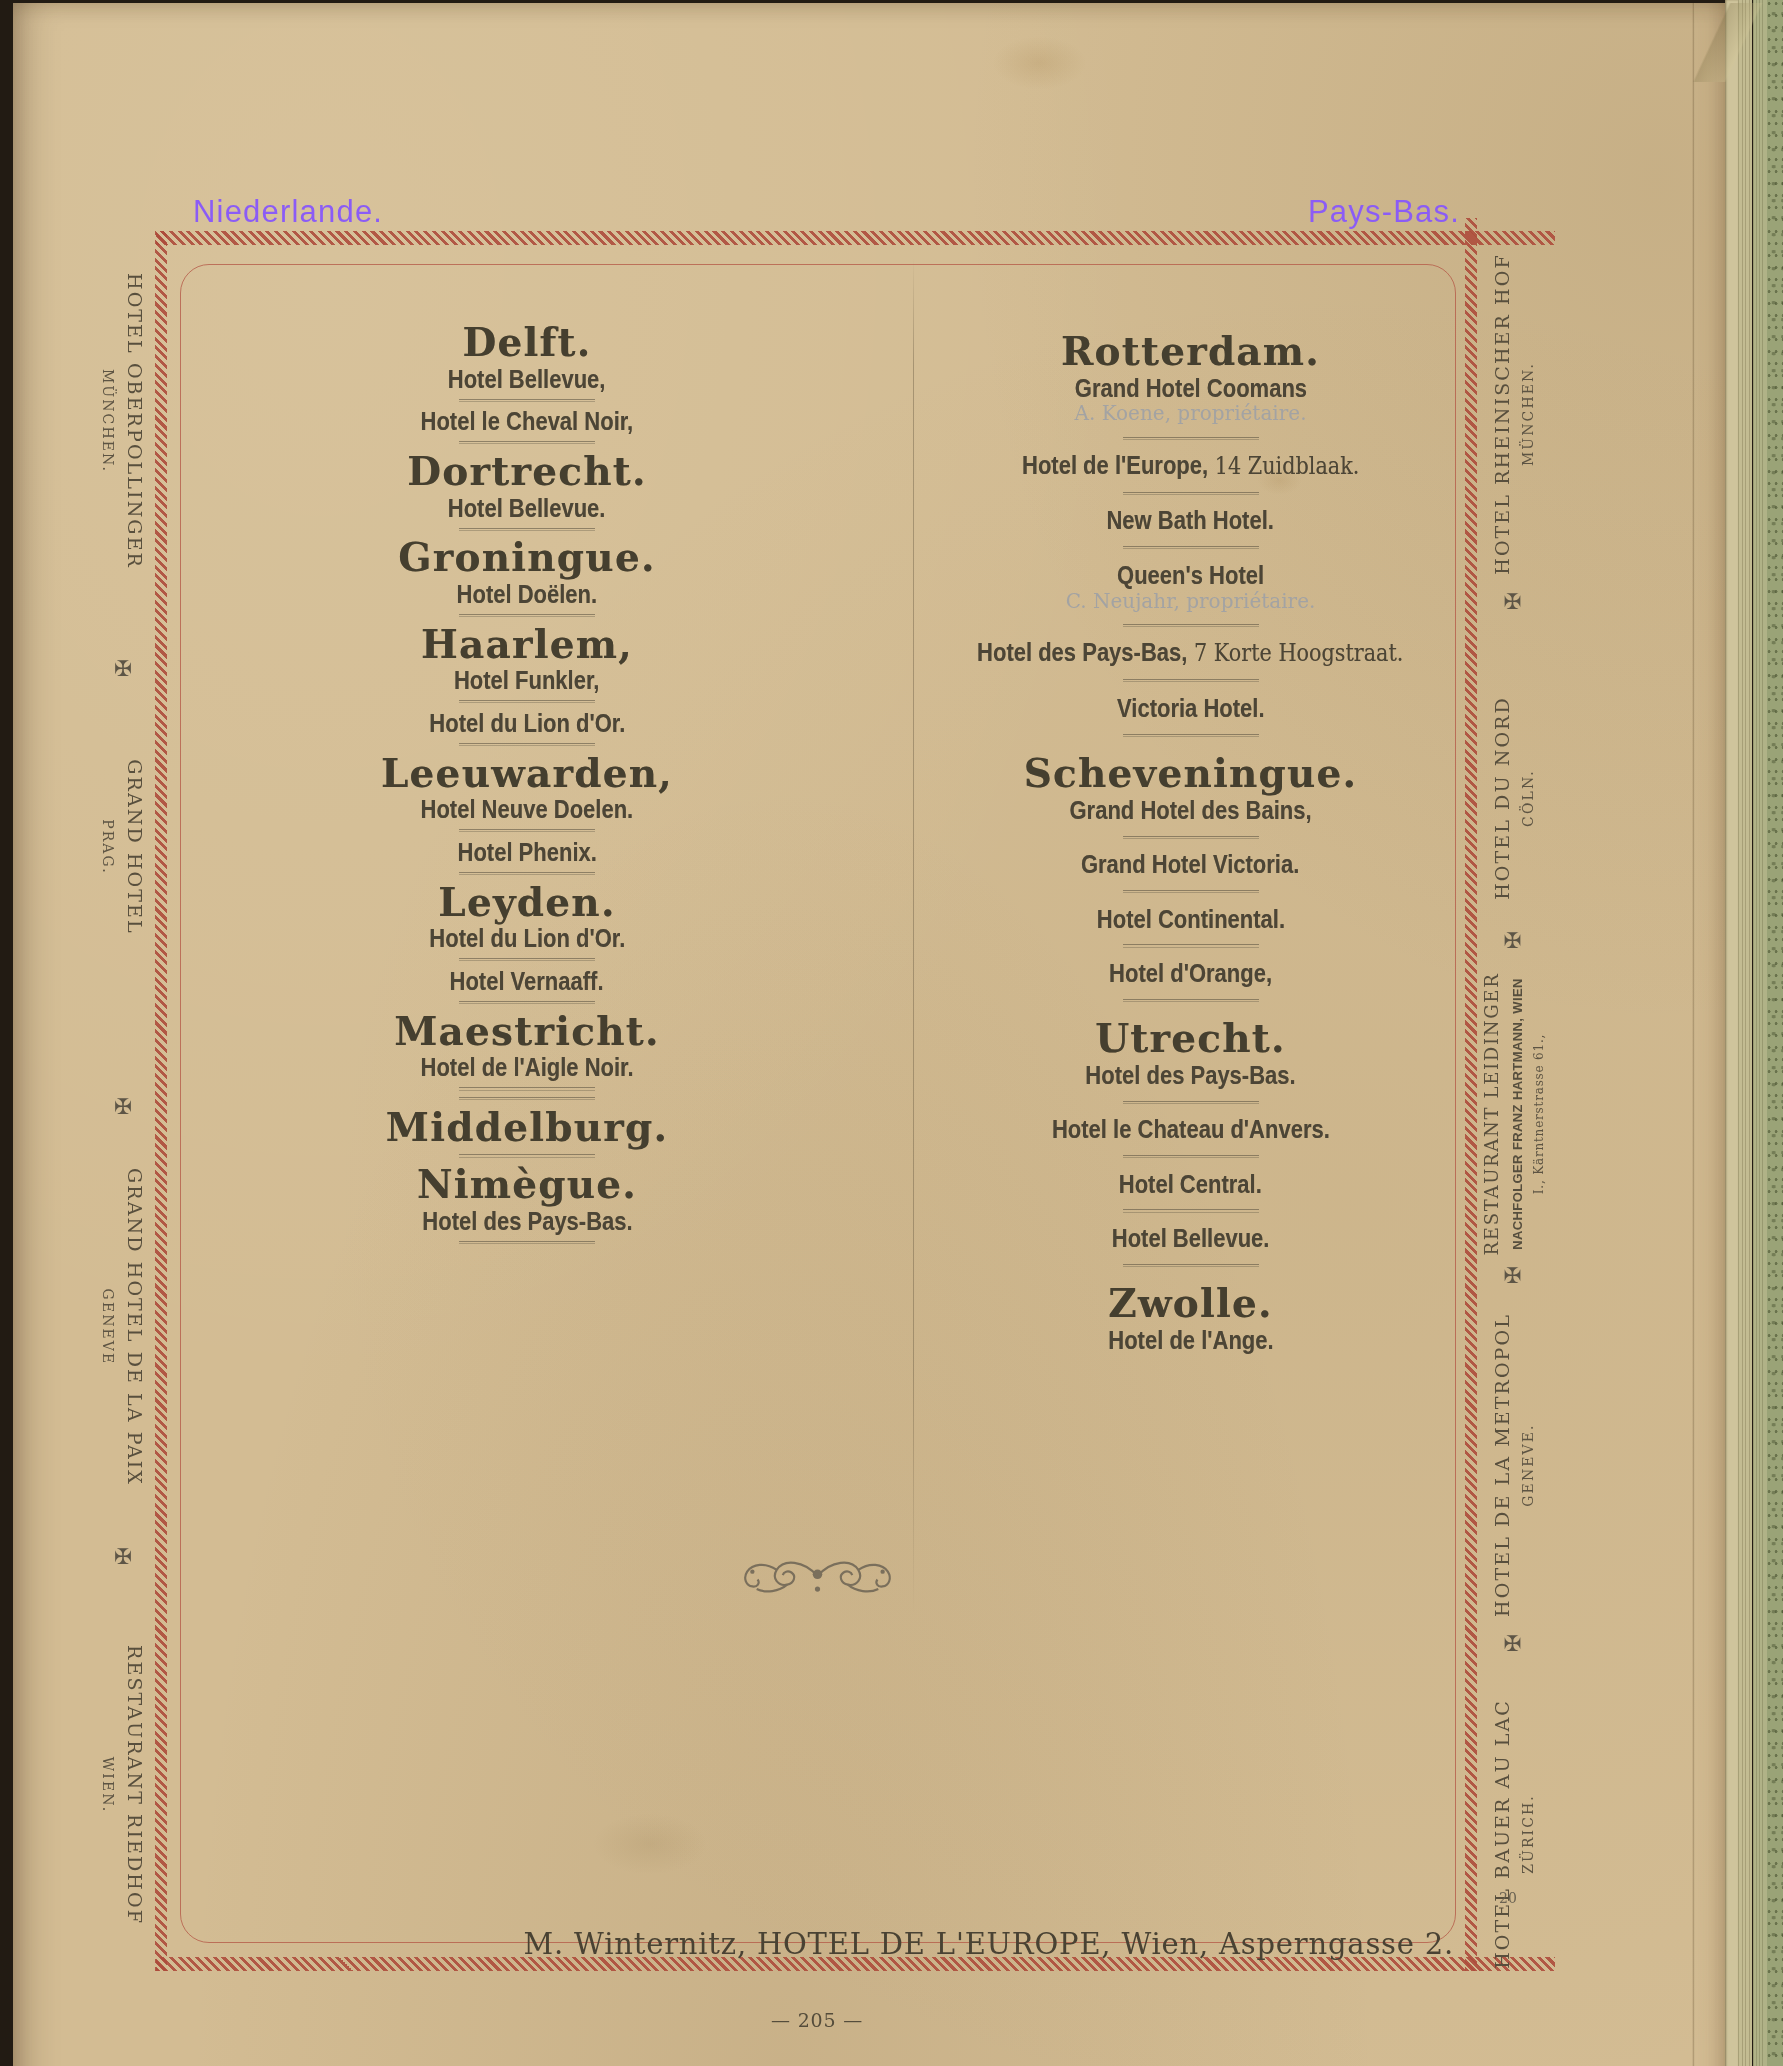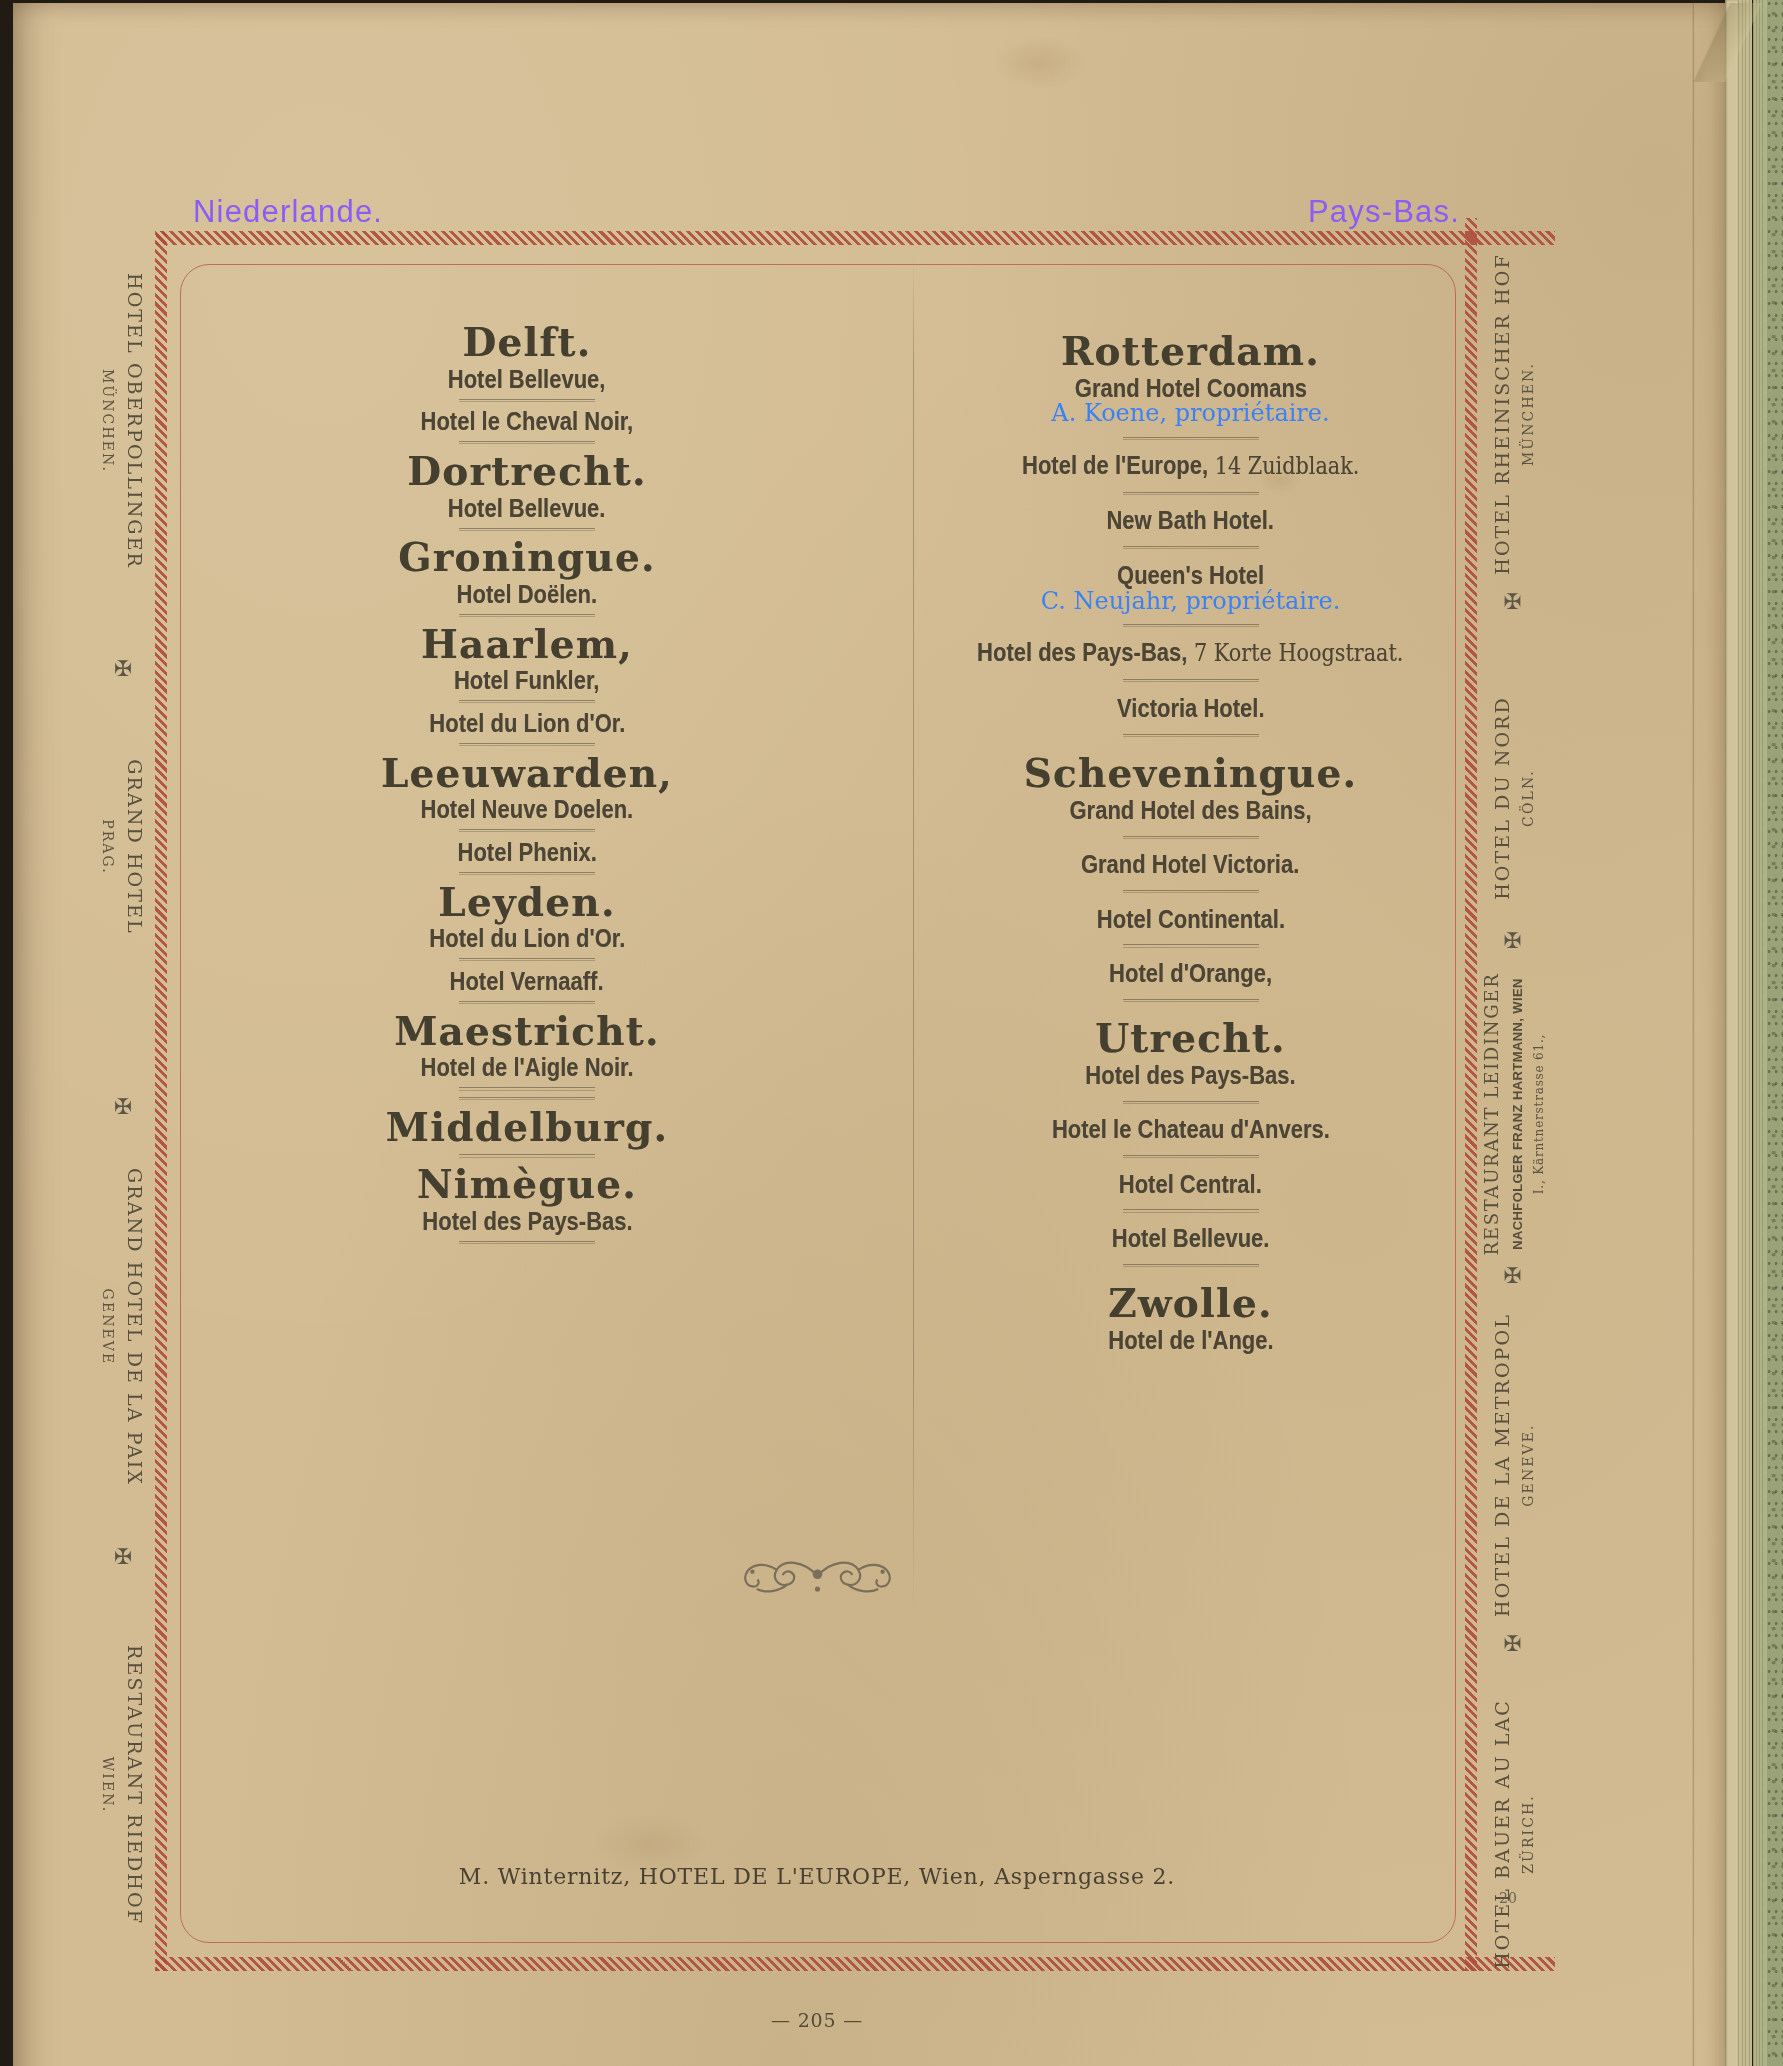--- a/index.html
+++ b/index.html
@@ -55,21 +55,21 @@
   .col-left{left:190px;top:322px;width:674px;}
   .col-right{left:926px;top:331px;width:529px;}
   .city{font-family:"DejaVu Serif",serif;font-weight:bold;font-size:39px;line-height:41px;
         letter-spacing:1.2px;color:#453f2f;margin:5.8px 0 2.5px;text-shadow:0 0 0.4px rgba(70,60,40,.45);}
   .col-right .city{margin-top:16.5px;}
   .city:first-child{margin-top:0;}
   .hotel{font-size:25px;line-height:26.4px;font-weight:bold;margin:2.5px 0;
         font-family:"Liberation Sans",sans-serif;text-shadow:0 0 0.4px rgba(70,60,40,.4);text-decoration:underline;}
   .cond{display:inline-block;transform:scaleX(.88);transform-origin:center;white-space:nowrap;}
   .serifpart{font-family:"DejaVu Serif",serif;font-weight:normal;font-size:23.6px;}
-  .prop{font-family:"DejaVu Serif",serif;font-size:24px;line-height:20.7px;margin:0 0 2.5px;color:#3b82f6;}
+  .prop{font-family:"DejaVu Serif",serif;font-size:20px;line-height:20.7px;margin:0 0 2.5px;color:#a3a3a3;}
   .rule{width:136px;height:1.2px;margin:6.6px auto;border-top:1.2px solid rgba(86,78,62,.55);
         border-bottom:0.4px solid rgba(86,78,62,.32);}
   .col-right .rule{margin:12.4px auto;}
   
   .margin-col{position:absolute;top:0;height:2198px;}
   #margin-left{left:85px;width:76px;}
   #margin-right{left:1473px;width:79px;}
   .vblock{position:absolute;left:0;width:100%;}
   .vrot{position:absolute;left:50%;top:50%;display:flex;flex-direction:column;
         align-items:center;justify-content:center;gap:7.4px;}
@@ -80,21 +80,21 @@
   .m-small{font-family:"DejaVu Serif",serif;font-size:14px;letter-spacing:2.1px;color:#5d5443;white-space:nowrap;}
   .m-boldsmall{font-family:"Liberation Sans",sans-serif;font-weight:bold;font-size:13px;
         letter-spacing:0.4px;color:#564e3d;white-space:nowrap;}
   .m-tiny{font-family:"DejaVu Serif",serif;font-size:12px;letter-spacing:0.8px;color:#5d5443;white-space:nowrap;}
   .mcross{position:absolute;left:0;width:100%;display:flex;align-items:center;justify-content:center;
         font-family:"DejaVu Sans",sans-serif;font-size:21.5px;color:#5d5546;}
   
   .ornament{position:absolute;left:180px;top:1549px;width:1274px;text-align:center;}
   .footline{position:absolute;left:180px;width:1274px;text-align:center;
         font-family:"DejaVu Serif",serif;color:#494233;}
-  .imprint{top:1864px;font-size:22px;letter-spacing:0.8px;}
+  .imprint{top:1927px;font-size:29px;letter-spacing:0.8px;text-align:right;}
   .pagenum{top:2009px;font-size:19px;letter-spacing:0.8px;color:#544c3b;}
   .signature{position:absolute;left:1499px;top:1890px;font-family:"DejaVu Serif",serif;
         font-size:14px;color:#6b6353;}
 </style>
 </head>
 <body>
 
 <div class="scene">
 
   <div class="stack s1"></div>

